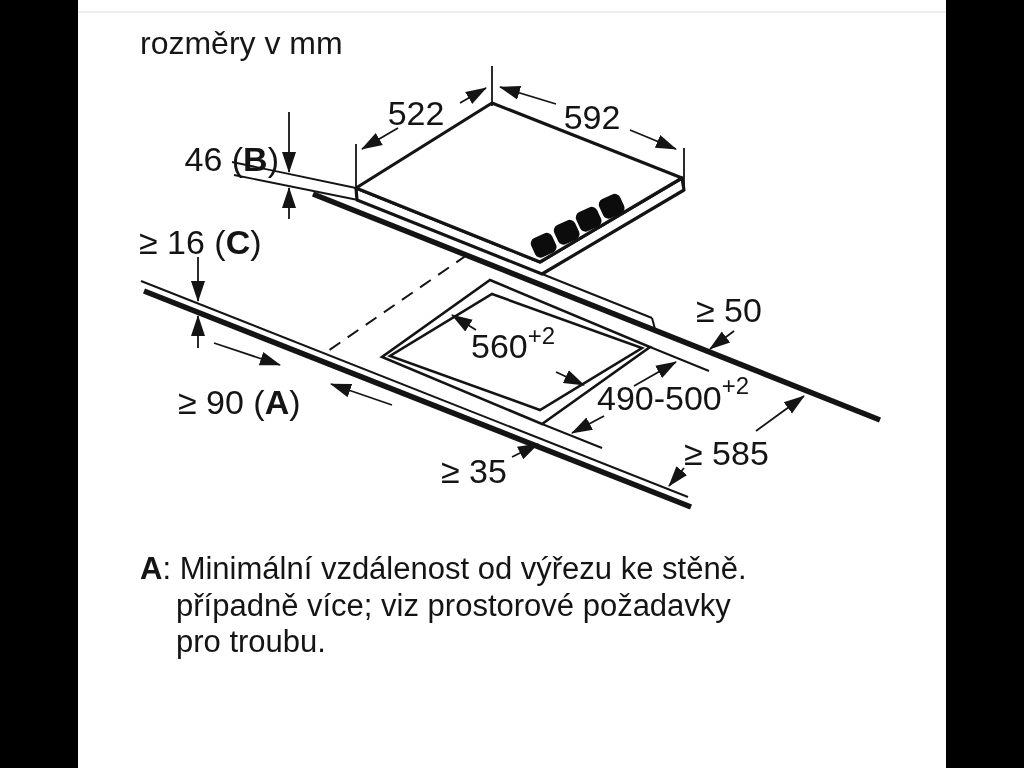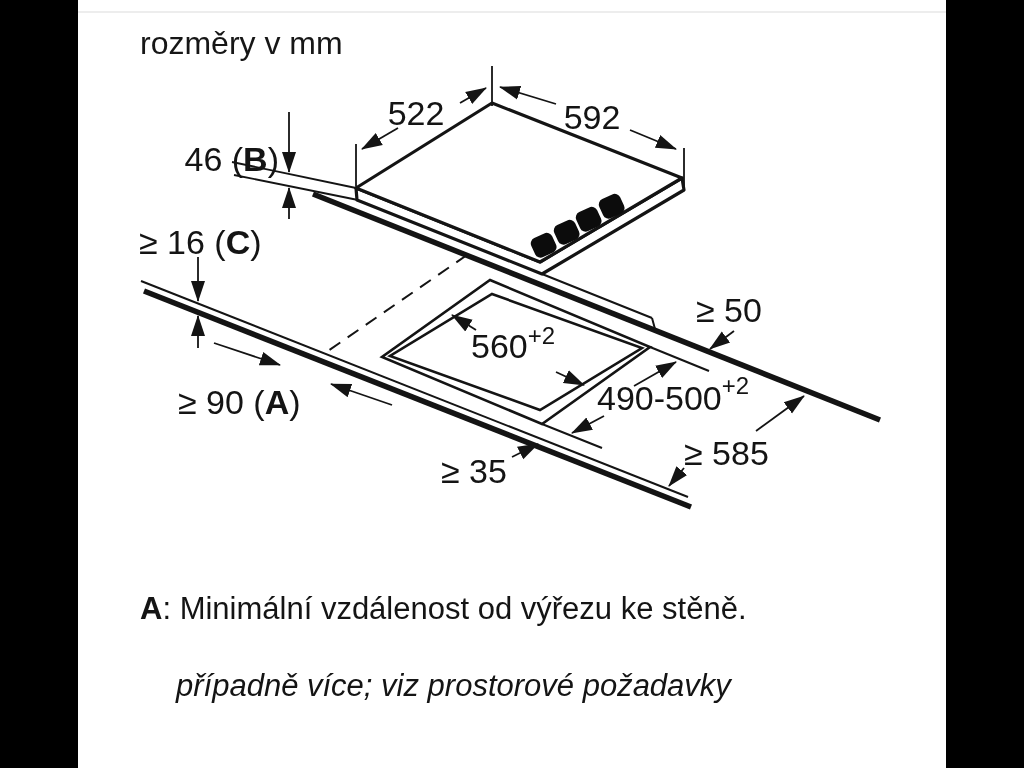--- a/index.html
+++ b/index.html
@@ -6,22 +6,22 @@
   .stage{position:relative;width:1024px;height:768px;background:#000;overflow:hidden;
          font-family:"Liberation Sans",sans-serif;}
   .canvas{position:absolute;left:78px;top:0;width:868px;height:768px;background:#fff;}
   .topline{position:absolute;left:78px;top:11px;width:868px;height:2px;background:#ededed;}
   .title{position:absolute;left:140px;top:25px;font-size:32px;color:#161616;}
   svg.diagram{position:absolute;left:0;top:0;width:1024px;height:768px;}
   svg.diagram text{font-family:"Liberation Sans",sans-serif;fill:#141414;font-size:34px;}
   svg.diagram .sup{font-size:24px;}
   svg.diagram .b{font-weight:bold;}
   .legend{position:absolute;left:140px;top:551px;font-size:31px;line-height:36.5px;color:#141414;}
-  .legend .lrow{white-space:nowrap;margin-top:40px;}
-  .legend .cont{padding-left:36px;font-style:italic;}
+  .legend .lrow{white-space:nowrap;}
+  .legend .cont{padding-left:36px;}
   .legend b{font-weight:bold;}
   .thin{stroke:#141414;stroke-width:2;fill:none;}
   .hair{stroke:#141414;stroke-width:1.8;fill:none;}
   .thick{stroke:#141414;stroke-width:5.5;fill:none;stroke-linecap:butt;}
   .mid{stroke:#141414;stroke-width:2.6;fill:none;}
   .face{stroke:#141414;stroke-width:3.2;fill:#fff;stroke-linejoin:round;}
   .dash{stroke:#141414;stroke-width:2;fill:none;stroke-dasharray:13 9;}
   .knob{fill:#0c0c0c;}
 </style>
 </head>
@@ -113,14 +113,15 @@
     <text x="597" y="410"><tspan>490-500</tspan><tspan class="sup" dy="-16">+2</tspan></text>
 
     <text x="696" y="322">≥ 50</text>
     <text x="441" y="483">≥ 35</text>
     <text x="684" y="465">≥ 585</text>
   </svg>
 
   <div class="legend">
     <div class="lrow"><b>A</b><span>: </span><span>Minimální vzdálenost od výřezu ke stěně.</span></div>
     <div class="lrow cont"><b></b><span></span><span>případně více; viz prostorové požadavky</span></div>
+    <div class="lrow cont"><b></b><span></span><span>pro troubu.</span></div>
   </div>
 </div>
 
 </body></html>

